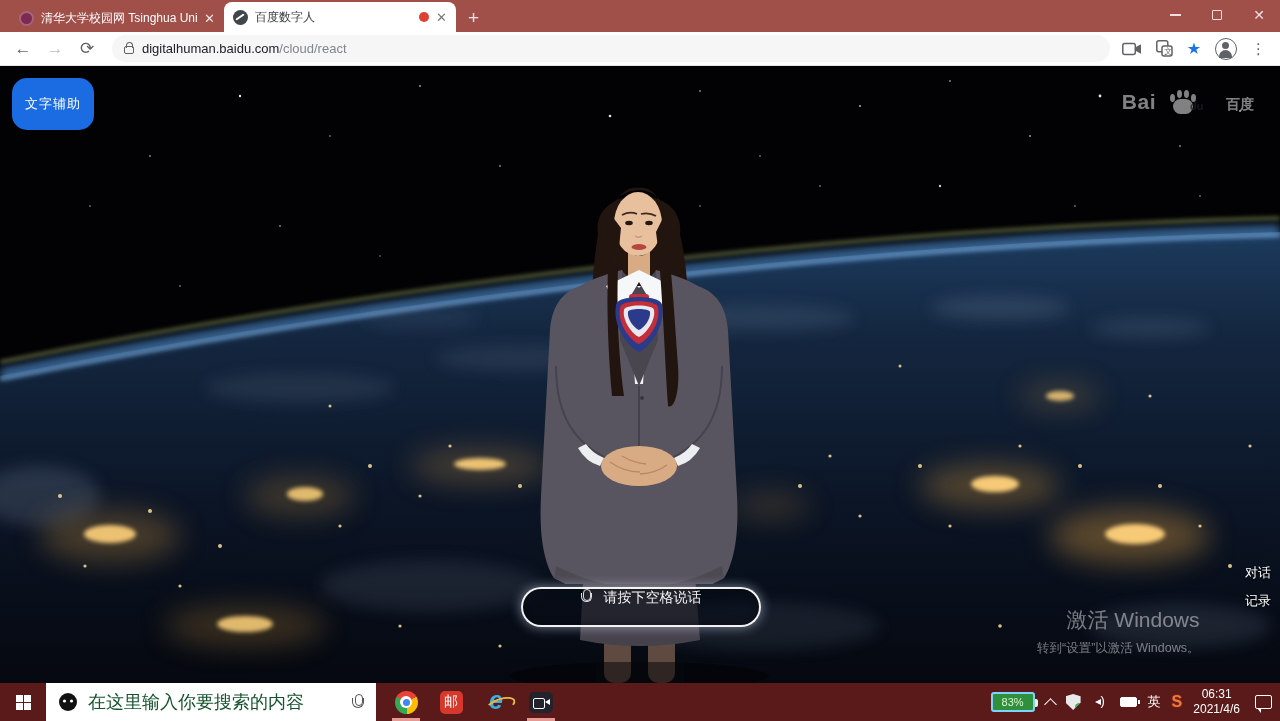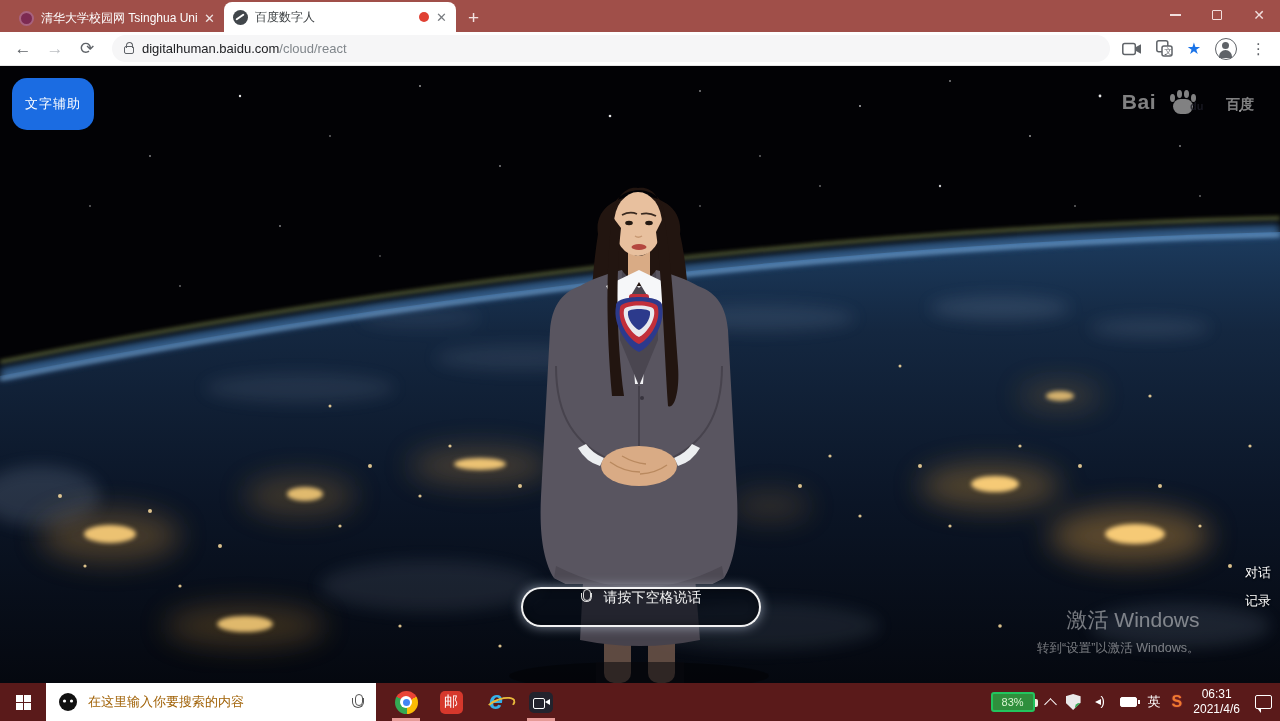--- a/index.html
+++ b/index.html
@@ -83,21 +83,21 @@
   .watermark { position:absolute; left:1037px; top:540px; color:rgba(255,255,255,.45);text-align:right; }
   .watermark .wm1 { font-size:21px; }
   .watermark .wm2 { font-size:12.5px; margin-top:6px; }
 
   
   .taskbar { height:38px; background:#5a1a1a; display:flex; align-items:stretch; position:relative; }
   .tb-start { width:46px; display:flex; align-items:center; justify-content:center; }
   .win-logo { width:15px; height:15px; display:grid; grid-template-columns:7px 7px; grid-template-rows:7px 7px; gap:1px; }
   .win-logo i { background:#fff; }
   .tb-search { width:330px; background:#fff; display:flex; align-items:center; gap:10px; padding:0 12px;
-               font-size:13px; color:#a16207; }
+               font-size:18px; color:#14532d; }
   .tb-search .ph { flex:1; white-space:nowrap; overflow:hidden; }
   .tb-mic { width:12px; height:17px; position:relative; flex:none; }
   .tb-mic::before { content:""; position:absolute; left:3px; top:0; width:6px; height:10px; border:1.3px solid #555; border-radius:4px; }
   .tb-mic::after { content:""; position:absolute; left:0; top:4px; width:10px; height:9px; border:1.3px solid #555; border-top:none; border-radius:0 0 8px 8px; }
   .tb-apps { display:flex; align-items:center; gap:13px; margin-left:14px; }
   .app { width:32px; height:38px; display:flex; align-items:center; justify-content:center; position:relative; }
   .app.running::after { content:""; position:absolute; bottom:0; left:2px; right:2px; height:3px; background:#e59a96; }
   .chrome-ic { width:23px; height:23px; border-radius:50%;
                background:conic-gradient(from -60deg,#ea4335 0 120deg,#fbbc05 120deg 240deg,#34a853 240deg 360deg);
                position:relative; }
@@ -107,21 +107,21 @@
              display:flex; align-items:center; justify-content:center; }
   .ie-ic { color:#35b1e8; font-size:25px; font-style:italic; font-weight:bold; line-height:1; position:relative; top:-2px; }
   .ie-ic::after { content:""; position:absolute; left:-3px; top:10px; width:26px; height:10px;
                   border:2px solid #e8b93c; border-radius:50%; border-bottom-color:transparent; border-left-color:transparent;
                   transform:rotate(-18deg); }
   .cam-ic { width:24px; height:21px; border-radius:5px; background:#23232d; position:relative; }
   .cam-ic::before { content:""; position:absolute; left:4px; top:6px; width:10px; height:9px; border:1.4px solid #fff; border-radius:2px; }
   .cam-ic::after { content:""; position:absolute; right:3px; top:7px; border-top:3.5px solid transparent;
                    border-bottom:3.5px solid transparent; border-right:5px solid #fff; }
   .tray { margin-left:auto; display:flex; align-items:center; gap:11px; padding-right:8px; color:#fff; }
-  .batt-big { width:44px; height:20px; border:2px solid #22c55e; border-radius:3px; background:#2f8f3c;
+  .batt-big { width:44px; height:20px; border:2px solid #7dd3fc; border-radius:3px; background:#2f8f3c;
               color:#d9f5d0; font-size:11px; display:flex; align-items:center; justify-content:center; position:relative; }
   .batt-big::after { content:""; position:absolute; right:-5px; top:5px; width:3px; height:8px; background:#f3efe0; border-radius:0 2px 2px 0; }
   .chev-up { width:9px; height:9px; border-left:1.8px solid #fff; border-top:1.8px solid #fff;
              transform:rotate(45deg); margin-top:4px; }
   .shield-ic { width:15px; height:16px; background:#e9e9e9; position:relative;
                clip-path:polygon(50% 0,100% 14%,100% 55%,50% 100%,0 55%,0 14%); }
   .shield-ic::after { content:""; position:absolute; right:-3px; bottom:-2px; width:9px; height:9px;
                       border-radius:50%; background:#34a853; clip-path:none; }
   .vol-ic { position:relative; width:17px; height:14px; }
   .vol-ic::before { content:""; position:absolute; left:0; top:4px; border-top:3px solid transparent; border-bottom:3px solid transparent;

